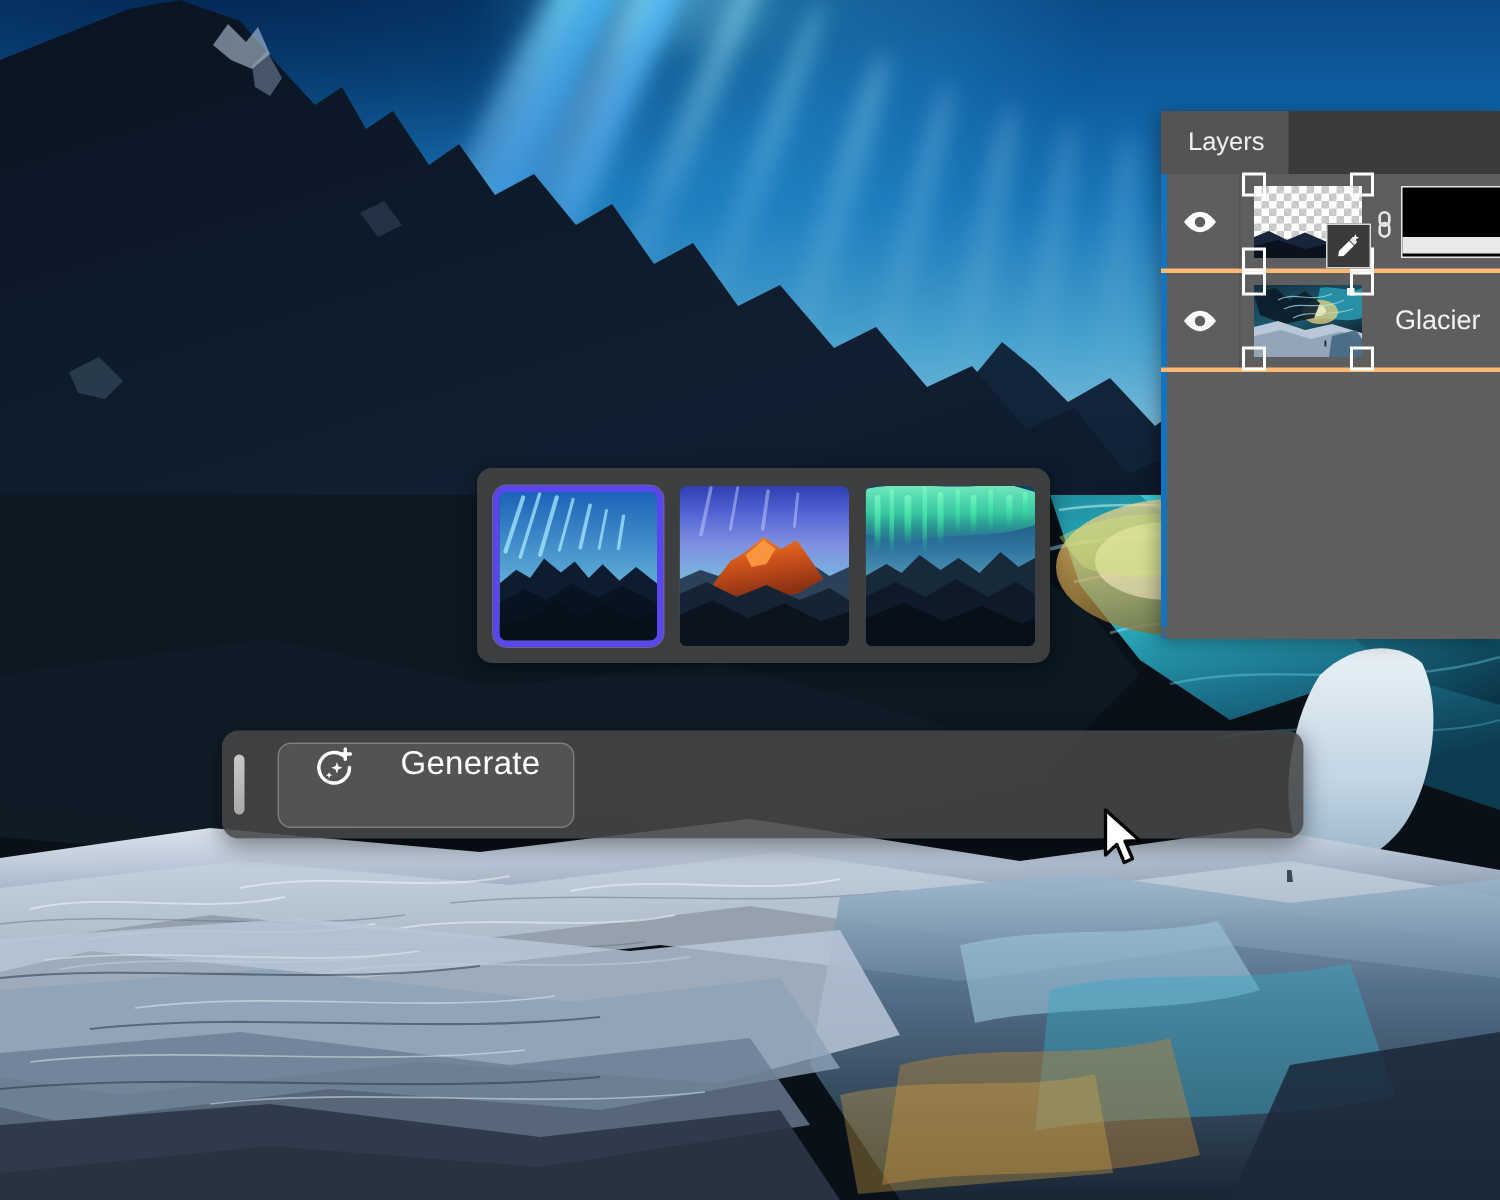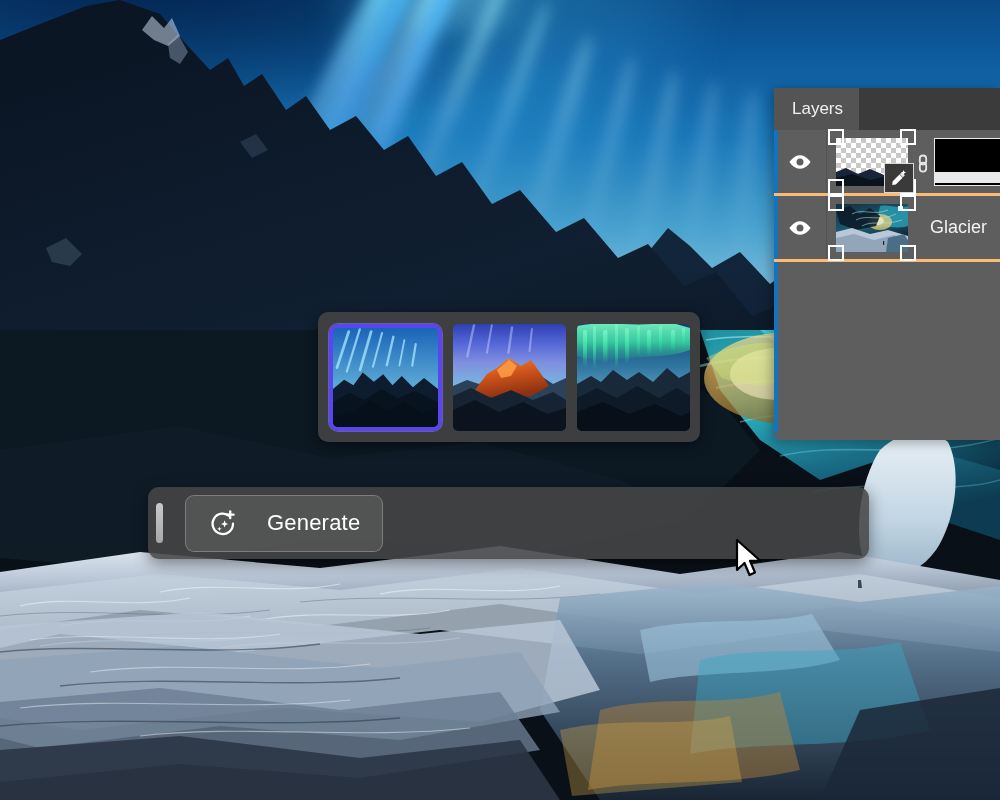--- a/index.html
+++ b/index.html
@@ -163,37 +163,36 @@
   }
   .generate-btn {
     flex: 0 0 auto;
     margin-left: 11px;
     height: 57px;
     min-width: 192px;
     border-radius: 9px;
     background: rgba(98,98,98,.55);
     border: 1px solid rgba(160,160,160,.55);
     display: flex;
-    align-items: center;
     justify-content: center;
     gap: 29px;
     padding: 0 22px;
     box-sizing: border-box;
   }
   .generate-label {
     color: #fff;
     font-size: 22px;
     letter-spacing: .2px;
     white-space: nowrap;
   }
 
   
   .layers-panel {
     position: absolute;
-    left: 774px; top: 88px;
+    left: 774px; top: 74px;
     width: 226px; height: 352px;
     background: #5e5e5e;
     box-shadow: -2px 2px 12px rgba(0,0,0,.35);
     overflow: hidden;
   }
   .panel-accent {
     position: absolute; left: 0; top: 0; width: 4px; height: 100%;
     background: #1473bf;
   }
   .panel-tabbar {

